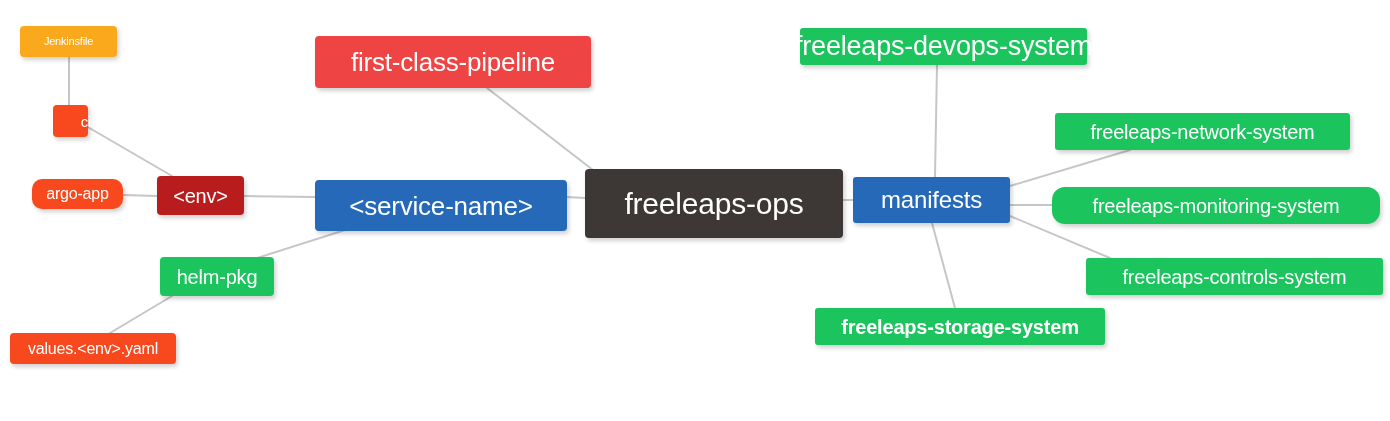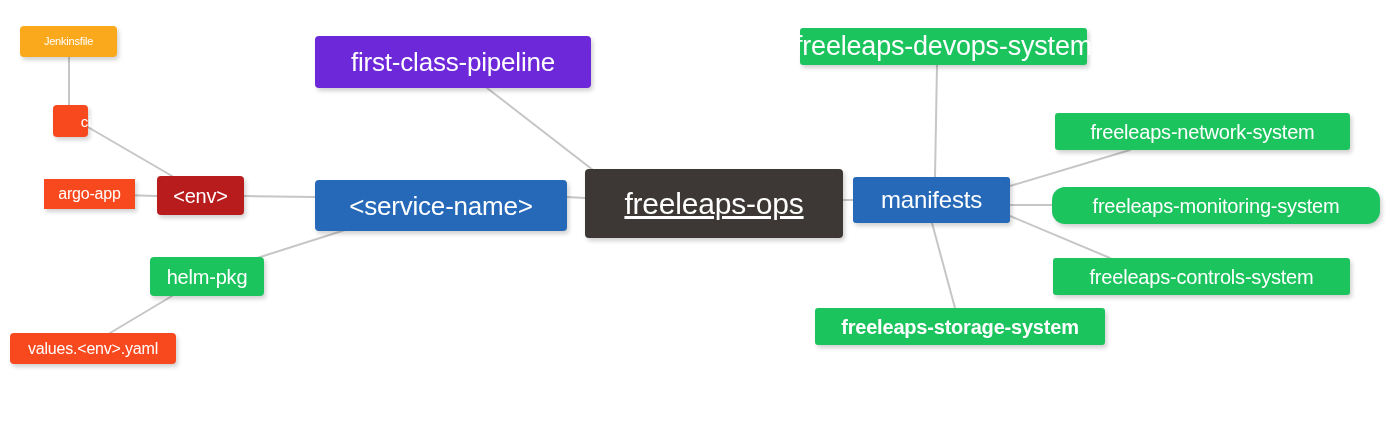--- a/index.html
+++ b/index.html
@@ -56,57 +56,57 @@
       <line x1="172" y1="176" x2="86" y2="126" stroke="#c6c6c6" stroke-width="2" stroke-linecap="round"></line>
       <line x1="69" y1="105" x2="69" y2="57" stroke="#c6c6c6" stroke-width="2" stroke-linecap="round"></line>
       <line x1="172" y1="296" x2="110" y2="333" stroke="#c6c6c6" stroke-width="2" stroke-linecap="round"></line>
       <line x1="935" y1="177" x2="937" y2="65" stroke="#c6c6c6" stroke-width="2" stroke-linecap="round"></line>
       <line x1="1010" y1="186" x2="1130" y2="150" stroke="#c6c6c6" stroke-width="2" stroke-linecap="round"></line>
       <line x1="1010" y1="205" x2="1052" y2="205" stroke="#c6c6c6" stroke-width="2" stroke-linecap="round"></line>
       <line x1="1010" y1="216" x2="1110" y2="258" stroke="#c6c6c6" stroke-width="2" stroke-linecap="round"></line>
       <line x1="932" y1="223" x2="955" y2="308" stroke="#c6c6c6" stroke-width="2" stroke-linecap="round"></line>
     </svg>
   <div id="node-layer">
-      <div class="node" style="left: 585px; top: 169px; width: 258px; height: 69px; background: rgb(61, 56, 53); font-size: 30px; border-radius: 4px; color: rgb(255, 255, 255); text-decoration: underline;">
+      <div class="node" style="left: 585px; top: 169px; width: 258px; height: 69px; background: rgb(61, 56, 53); font-size: 30px; border-radius: 4px; color: rgb(255, 255, 255);">
         <span class="node-label">freeleaps-ops</span>
       </div>
       <div class="node" style="left: 315px; top: 172px; width: 252px; height: 51px; background: rgb(37, 105, 184); font-size: 26px; border-radius: 4px; color: rgb(255, 255, 255); margin-top: 8px;">
         <span class="node-label">&lt;service-name&gt;</span>
       </div>
-      <div class="node" style="left: 315px; top: 36px; width: 276px; height: 52px; background: #6d28d9; font-size: 26px; border-radius: 4px; color: rgb(255, 255, 255);">
+      <div class="node" style="left: 315px; top: 36px; width: 276px; height: 52px; background: #ef4444; font-size: 26px; border-radius: 4px; color: rgb(255, 255, 255);">
         <span class="node-label">first-class-pipeline</span>
       </div>
       <div class="node" style="left: 853px; top: 177px; width: 157px; height: 46px; background: rgb(37, 105, 184); font-size: 24px; border-radius: 3px; color: rgb(255, 255, 255);">
         <span class="node-label">manifests</span>
       </div>
       <div class="node" style="left: 157px; top: 176px; width: 87px; height: 39px; background: #b91c1c; font-size: 20px; border-radius: 4px; color: rgb(255, 255, 255);">
         <span class="node-label">&lt;env&gt;</span>
       </div>
-      <div class="node" style="left: 150px; top: 257px; width: 114px; height: 39px; background: rgb(28, 196, 94); font-size: 20px; border-radius: 4px; color: rgb(255, 255, 255);">
+      <div class="node" style="left: 160px; top: 257px; width: 114px; height: 39px; background: rgb(28, 196, 94); font-size: 20px; border-radius: 4px; color: rgb(255, 255, 255);">
         <span class="node-label">helm-pkg</span>
       </div>
       <div class="node" style="left: 800px; top: 28px; width: 287px; height: 37px; background: rgb(28, 196, 94); font-size: 27px; border-radius: 3px; color: rgb(255, 255, 255);">
         <span class="node-label">freeleaps-devops-system</span>
       </div>
       <div class="node" style="left: 1055px; top: 113px; width: 295px; height: 37px; background: rgb(28, 196, 94); font-size: 20px; border-radius: 3px; color: rgb(255, 255, 255);">
         <span class="node-label">freeleaps-network-system</span>
       </div>
       <div class="node" style="left: 1052px; top: 187px; width: 328px; height: 37px; background: rgb(28, 196, 94); font-size: 20px; border-radius: 13px; color: rgb(255, 255, 255);">
         <span class="node-label">freeleaps-monitoring-system</span>
       </div>
-      <div class="node" style="left: 1053px; top: 258px; width: 297px; height: 37px; background: rgb(28, 196, 94); font-size: 20px; border-radius: 3px; color: rgb(255, 255, 255);">
+      <div class="node" style="left: 1086px; top: 258px; width: 297px; height: 37px; background: rgb(28, 196, 94); font-size: 20px; border-radius: 3px; color: rgb(255, 255, 255);">
         <span class="node-label">freeleaps-controls-system</span>
       </div>
       <div class="node" style="left: 815px; top: 308px; width: 290px; height: 37px; background: rgb(28, 196, 94); font-size: 20px; border-radius: 3px; color: rgb(255, 255, 255); font-weight: bold;">
         <span class="node-label">freeleaps-storage-system</span>
       </div>
       <div class="node" style="left: 53px; top: 105px; width: 35px; height: 32px; background: rgb(248, 72, 29); font-size: 15px; border-radius: 4px; color: rgb(255, 255, 255); padding-left: 31px;">
         <span class="node-label">ci</span>
       </div>
-      <div class="node" style="left: 44px; top: 179px; width: 91px; height: 30px; background: rgb(248, 72, 29); font-size: 16px; border-radius: 0; color: rgb(255, 255, 255);">
+      <div class="node" style="left: 32px; top: 179px; width: 91px; height: 30px; background: rgb(248, 72, 29); font-size: 16px; border-radius: 10px; color: rgb(255, 255, 255);">
         <span class="node-label">argo-app</span>
       </div>
       <div class="node" style="left: 10px; top: 333px; width: 166px; height: 31px; background: rgb(248, 72, 29); font-size: 16px; border-radius: 4px; color: rgb(255, 255, 255);">
         <span class="node-label">values.&lt;env&gt;.yaml</span>
       </div>
       <div class="node" style="left: 20px; top: 26px; width: 97px; height: 31px; background: rgb(251, 169, 28); font-size: 11px; border-radius: 4px; color: rgb(255, 255, 255);">
         <span class="node-label">Jenkinsfile</span>
       </div>
     </div>
 </div>

